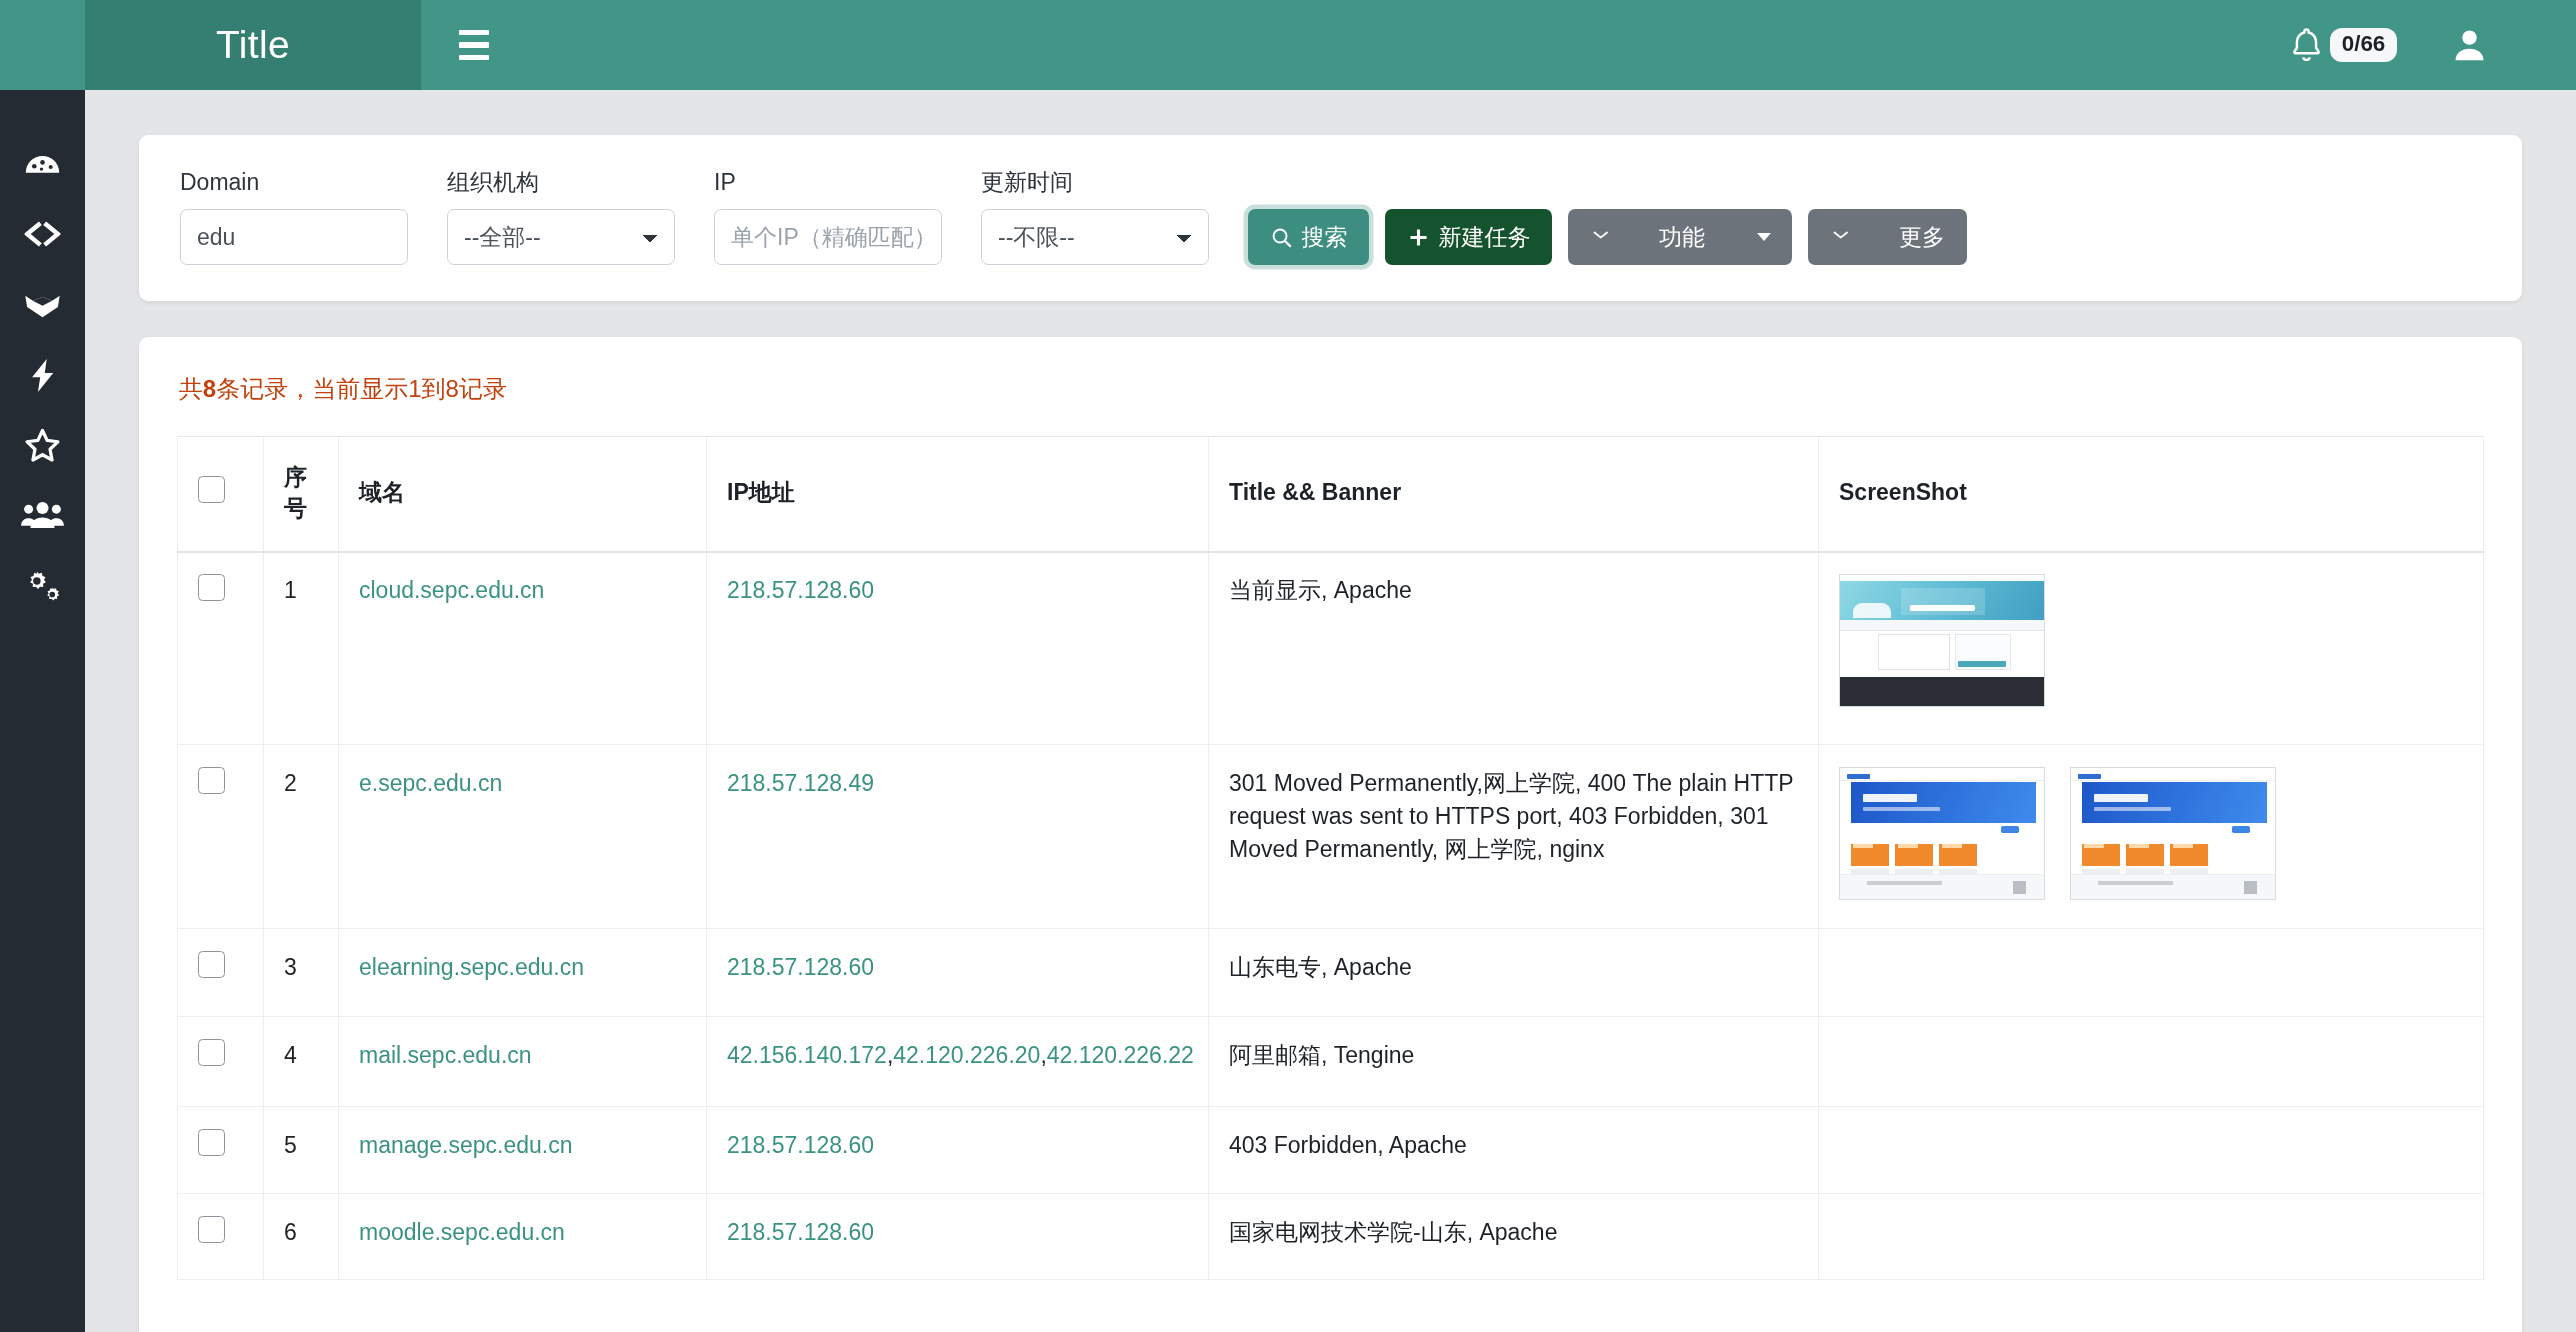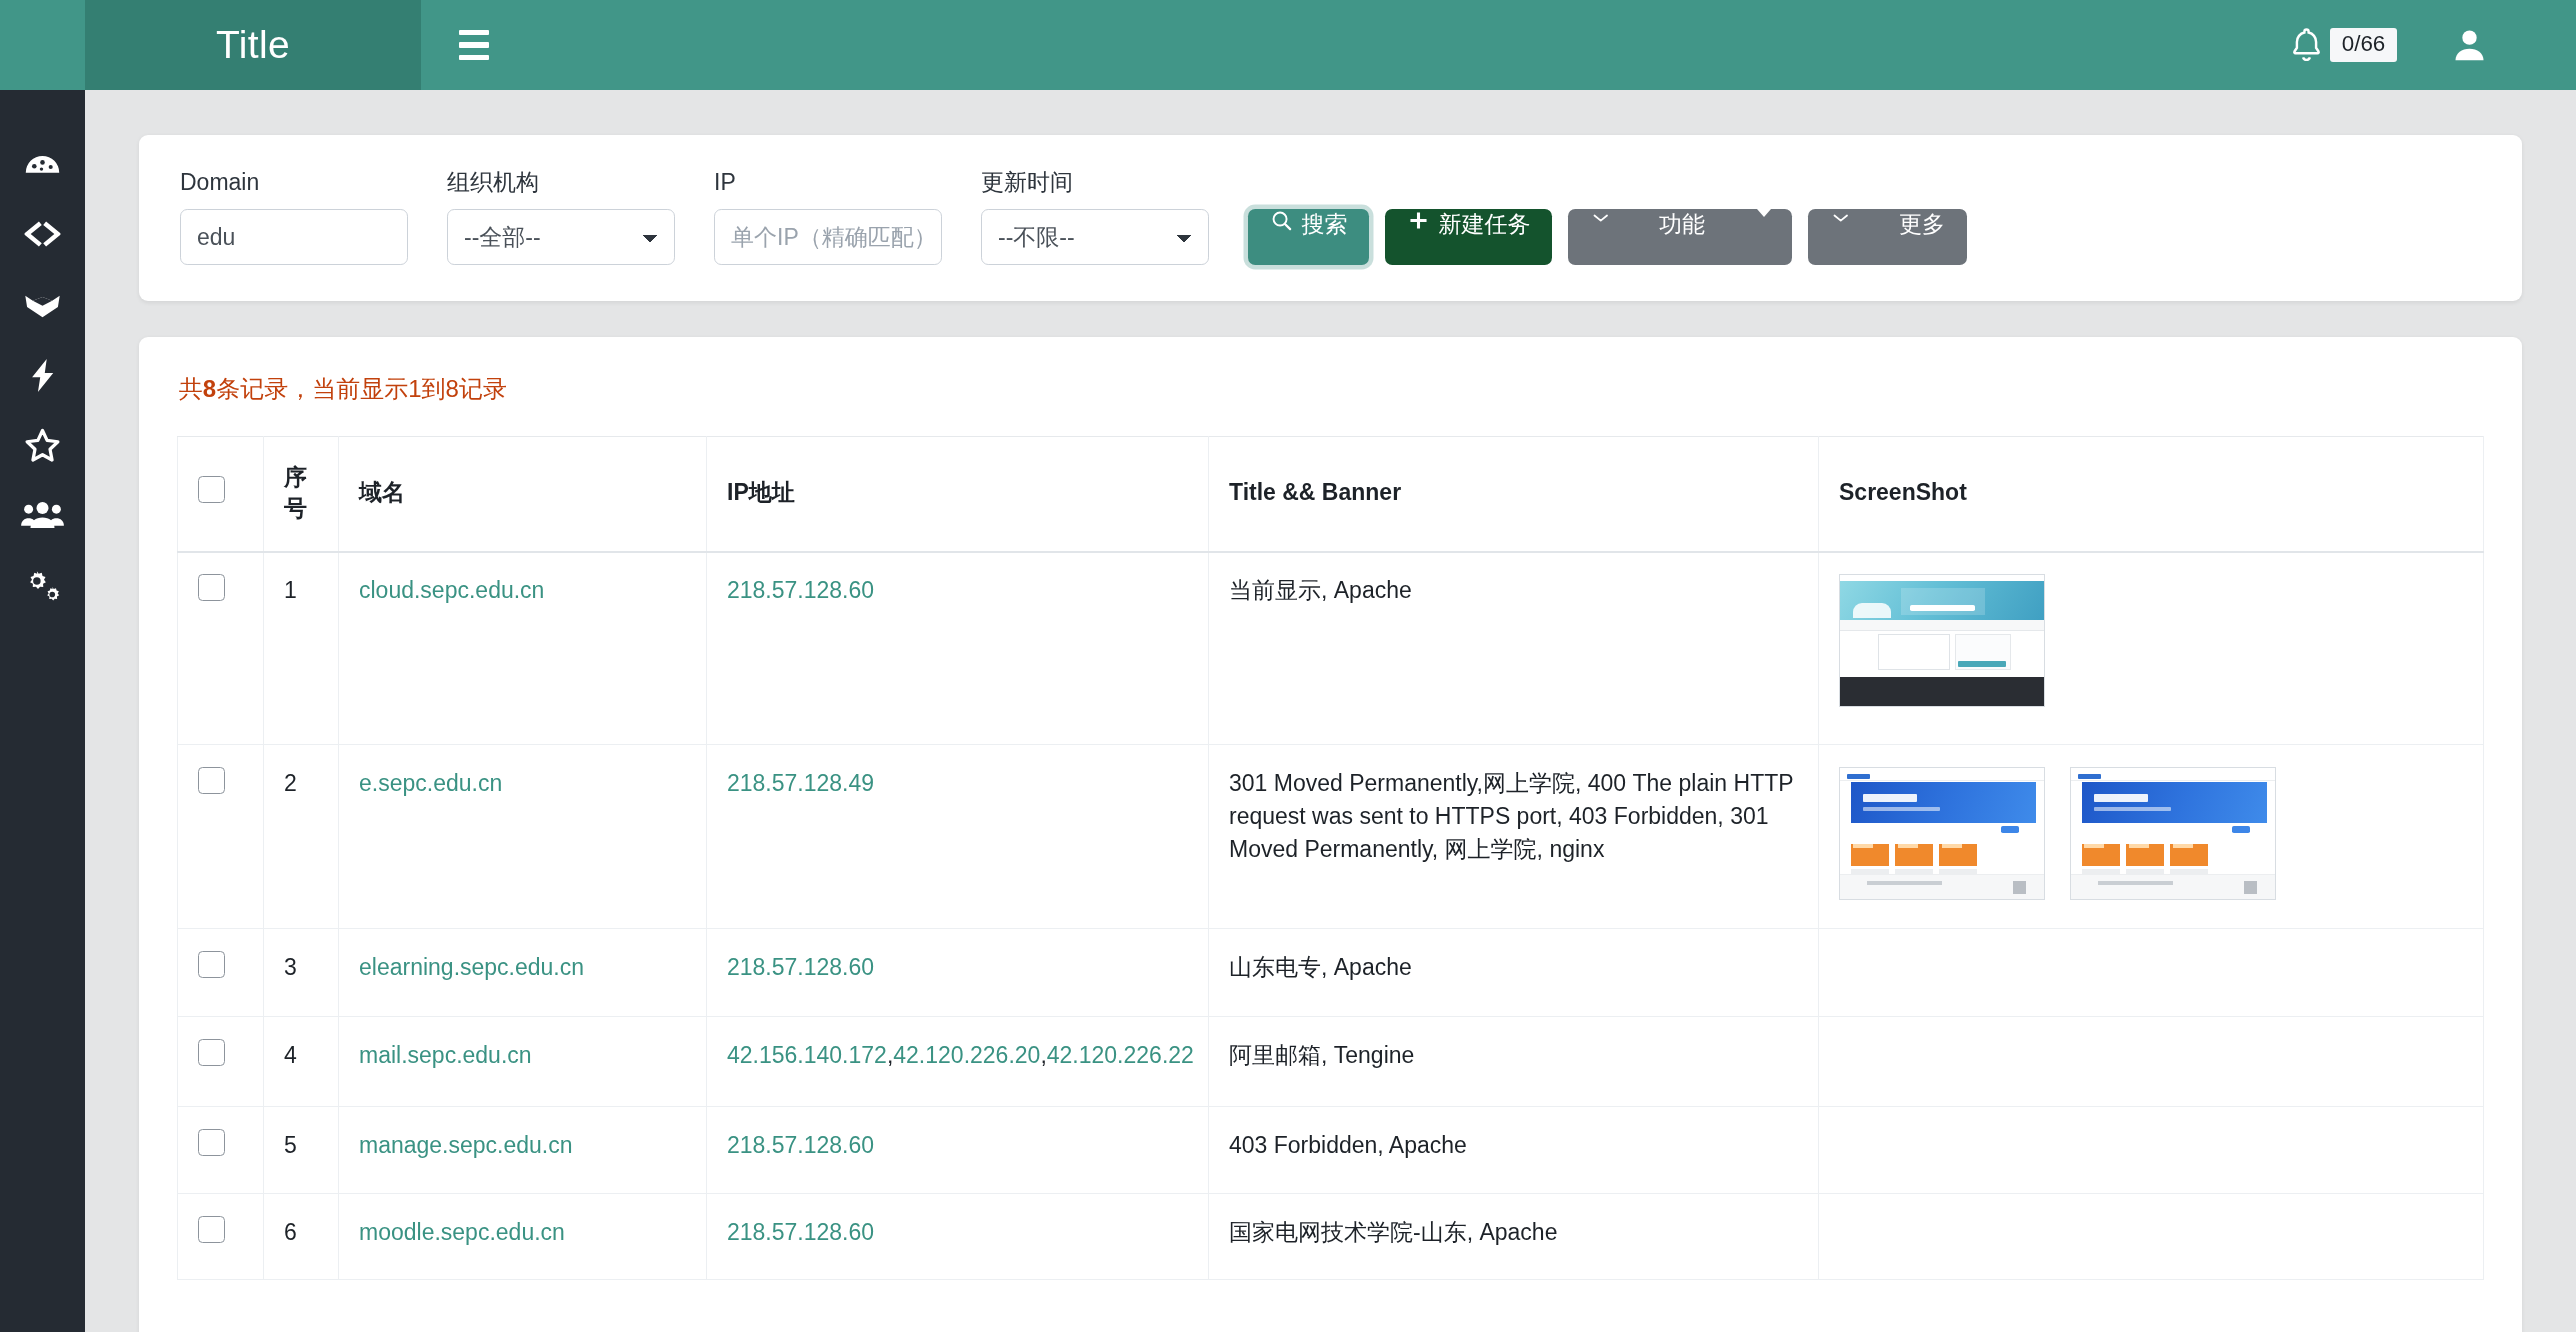--- a/index.html
+++ b/index.html
@@ -55,23 +55,23 @@
     padding-right: 86px;
   }
   .notif {
     display: flex; align-items: center; gap: 1.8px;
     cursor: pointer;
   }
   .badge-count {
     background: #f6f7f9;
     color: #1d2228;
     font-size: 22.4px;
-    font-weight: normal;
+    font-weight: bold;
     padding: 5.4px 11.7px 6.3px 11.7px;
-    border-radius: 3px;
+    border-radius: 12px;
     line-height: 1;
     margin-left: 2.7px;
   }
 
   
   .sidebar {
     position: absolute; top: 90px; left: 0;
     width: 85px; height: 1243px;
     background: #252b33;
     padding-top: 40px;
@@ -137,21 +137,21 @@
   .w-ip    { width: 228px; }
   .w-time  { width: 228px; }
 
   .btns { display: flex; align-items: center; gap: 16px; padding-bottom: 0; }
   .btn {
     height: 56px;
     border: none; border-radius: 7.2px;
     color: #ffffff;
     font-size: 23px;
     font-family: "Liberation Sans", sans-serif;
-    display: inline-flex; justify-content: center;
+    display: inline-flex; align-items: center; justify-content: center;
     gap: 9px;
     padding: 0 21.5px;
     cursor: pointer;
     white-space: nowrap;
   }
   .btn-search { background: #3d8d80; box-shadow: 0 0 0 4.5px rgba(61,141,128,0.28); }
   .btn-new    { background: #14532d; font-family: Liberation Serif, serif; }
   .btn-gray   { background: #6d737a; gap: 48px; }
   .caret-down {
     width: 0; height: 0;

